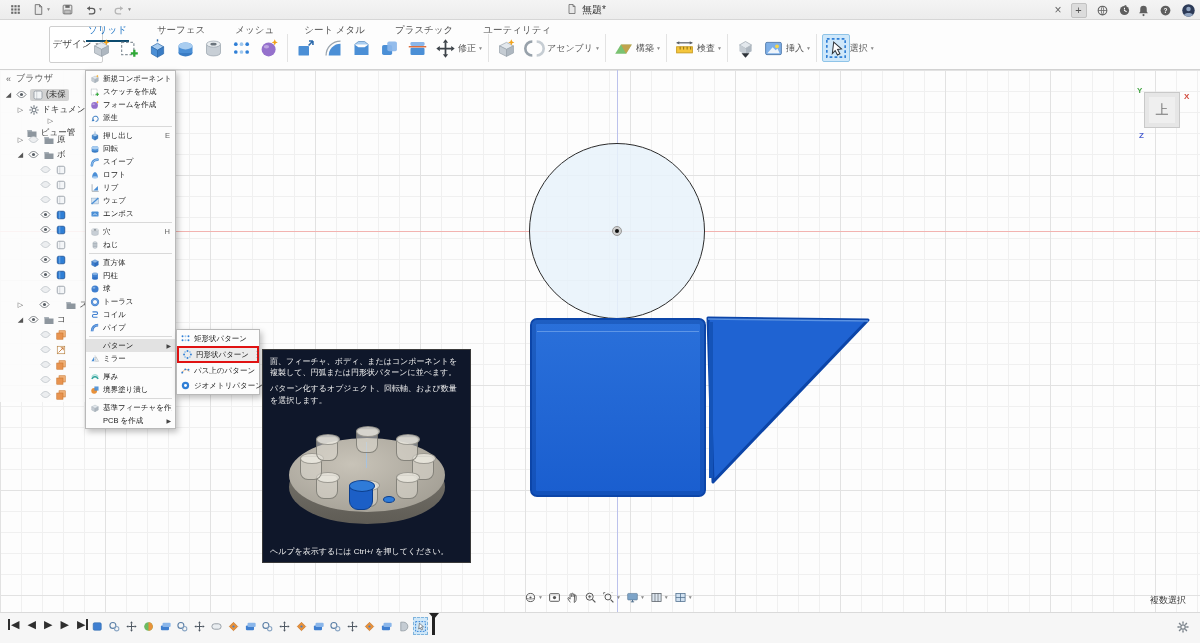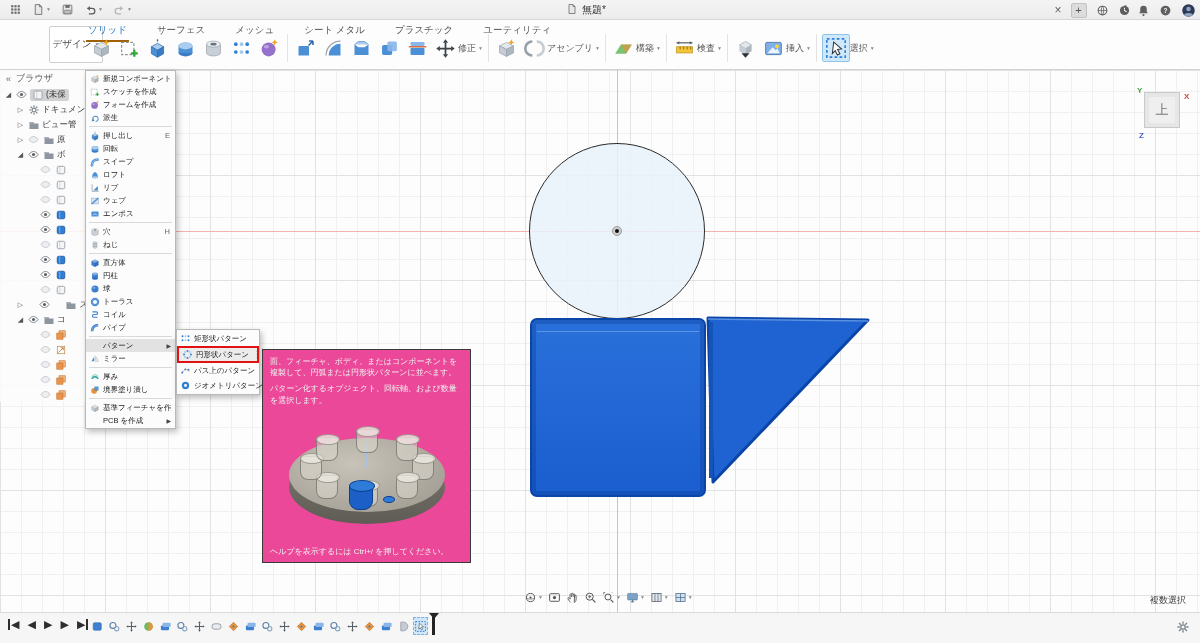--- a/index.html
+++ b/index.html
@@ -22,21 +22,21 @@
     display:flex; align-items:center; justify-content:center; color:#555; font-size:11px; }
   .badge1 { font-size:8px; color:#555; margin-left:-7px; margin-top:-6px; }
 
   
   #toolbar { position:absolute; left:0; top:20px; width:1200px; height:50px; background:#fdfdfd; border-bottom:1px solid #d2d2d2; }
   #design-btn { position:absolute; left:22px; top:6px; width:54px; height:37px; background:#fff;
     border:1px solid #cfcfcf; border-radius:2px; font-size:9.5px; color:#444;
     display:flex; align-items:center; justify-content:center; gap:3px;margin-left:27px; }
   #tabs-row { position:absolute; left:86px; top:2px; display:flex; gap:26px; font-size:9.5px; color:#555; }
   .ws-tab { padding:2px 2px 3px; cursor:default; }
-  .ws-tab.active { color:#1a72c4; border-bottom:2px solid #a16207; }
+  .ws-tab.active { color:#1a72c4; border-bottom:2px solid #0c4a6e; }
   #groups-row { position:absolute; left:84px; top:14px; display:flex; align-items:flex-start; }
   .tgroup { position:relative; display:flex; align-items:center; padding:0 5px; }
   .tgroup + .tgroup { border-left:1px solid #e3e3e3; }
   .gicons { display:flex; align-items:center; gap:3px; height:28px; }
   .gicon { width:25px; height:25px; display:flex; align-items:center; justify-content:center; cursor:default; }
   .gicon.big { width:28px; height:28px; background:#cfe8fa; border:1px solid #8fc4e8; border-radius:2px; }
   .glabel { margin-top:1px; font-size:9px; color:#555; display:flex; align-items:center; gap:2px; height:12px; }
   .glabel.hl { position:absolute; left:0; bottom:-13px; width:100%; height:13px; background:#3d9be9;
     color:#0b4a8c; font-weight:bold; justify-content:center; margin-top:0; }
   .tgroup.hl-group { padding-bottom:13px; }
@@ -116,21 +116,21 @@
 
   
   #pattern-submenu { position:absolute; left:176px; top:329px; width:84px; background:#fcfcfc;
     border:1px solid #b9b9b9; box-shadow:2px 3px 6px rgba(0,0,0,.25); padding:1px 0; z-index:31; }
   .smi { height:15px; display:flex; align-items:center; gap:3px; padding:0 2px; font-size:7.5px; color:#222; white-space:nowrap; }
   .smi .micon { width:12px; flex:none; display:flex; justify-content:center; }
   .smi.redbox { border:2px solid #e01212; background:#ececec; height:17px; }
   .smi .more { color:#555; font-size:8px; padding:0 1px; }
 
   
-  #tooltip { position:absolute; left:262px; top:349px; width:209px; height:214px; background:#ec4899;
+  #tooltip { position:absolute; left:262px; top:349px; width:209px; height:214px; background:#0f172a;
     border:1px solid #3a3a3a; color:#f0f0f0; font-size:8px; line-height:1.4; padding:6px 7px; z-index:32; }
   #tooltip .help { position:absolute; left:7px; bottom:5px; font-size:8px; }
   
   #tt-img { position:absolute; left:12px; top:62px; width:185px; height:118px; }
   .disk-rim { position:absolute; left:14px; top:38px; width:156px; height:74px; border-radius:50%;
     background:linear-gradient(#7d7a72,#5f5c55); }
   .disk-top { position:absolute; left:14px; top:26px; width:156px; height:74px; border-radius:50%;
     background:radial-gradient(ellipse at 40% 35%, #c8c3b8, #9b978d); }
   .cylp { position:absolute; width:22px; height:24px; border-radius:4px 4px 8px 8px;
     background:rgba(222,219,210,.55); border:1px solid rgba(110,108,100,.75); }
@@ -577,21 +577,21 @@
                     <circle cx="12" cy="12" r="3.8" fill="none" stroke="#7a828a" stroke-width="2.2"></circle>
                     <g stroke="#7a828a" stroke-width="2.4">
                       <path d="M12 2.5v4M12 17.5v4M2.5 12h4M17.5 12h4M5.3 5.3l2.8 2.8M15.9 15.9l2.8 2.8M18.7 5.3l-2.8 2.8M8.1 15.9l-2.8 2.8"></path>
                     </g>
                   </svg>
                 </span>
               </span>
               <span>ドキュメン</span>
             </span>
           </div>
-          <div class="brow" style="padding-left: 16px;">
+          <div class="brow" style="padding-left: 4px; flex-direction: column;">
             <span class="expander">▷</span>
             <span class="chip">
               <span class="bicon">
                 <span style="width: 12px; height: 12px; display: inline-flex; flex: 0 0 auto;">
                   <svg viewBox="0 0 24 24" width="100%" height="100%">
                     <path d="M3 6h7.5l2 3H21v11H3z" fill="#8d969e"></path>
                     <path d="M3 6h7.5l2 3H3z" fill="#a8b0b8"></path>
                   </svg>
                 </span>
               </span>

